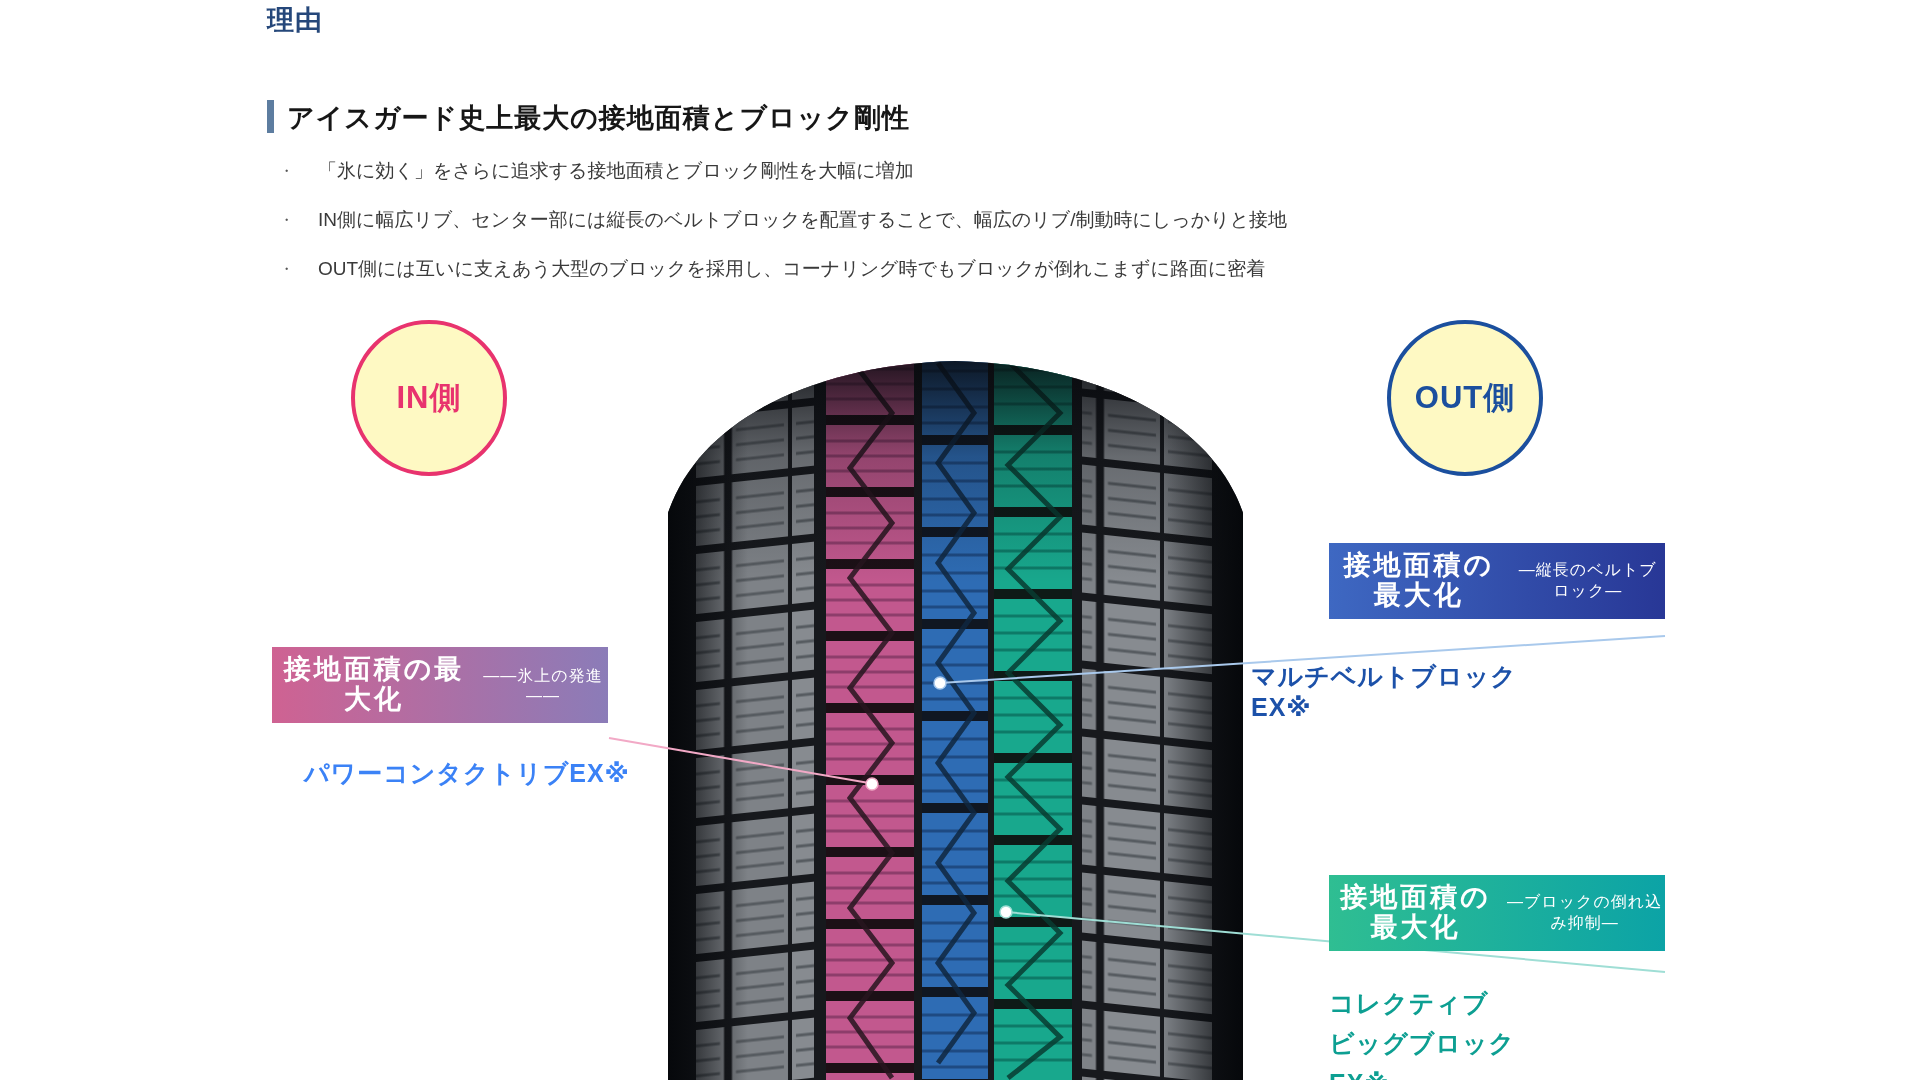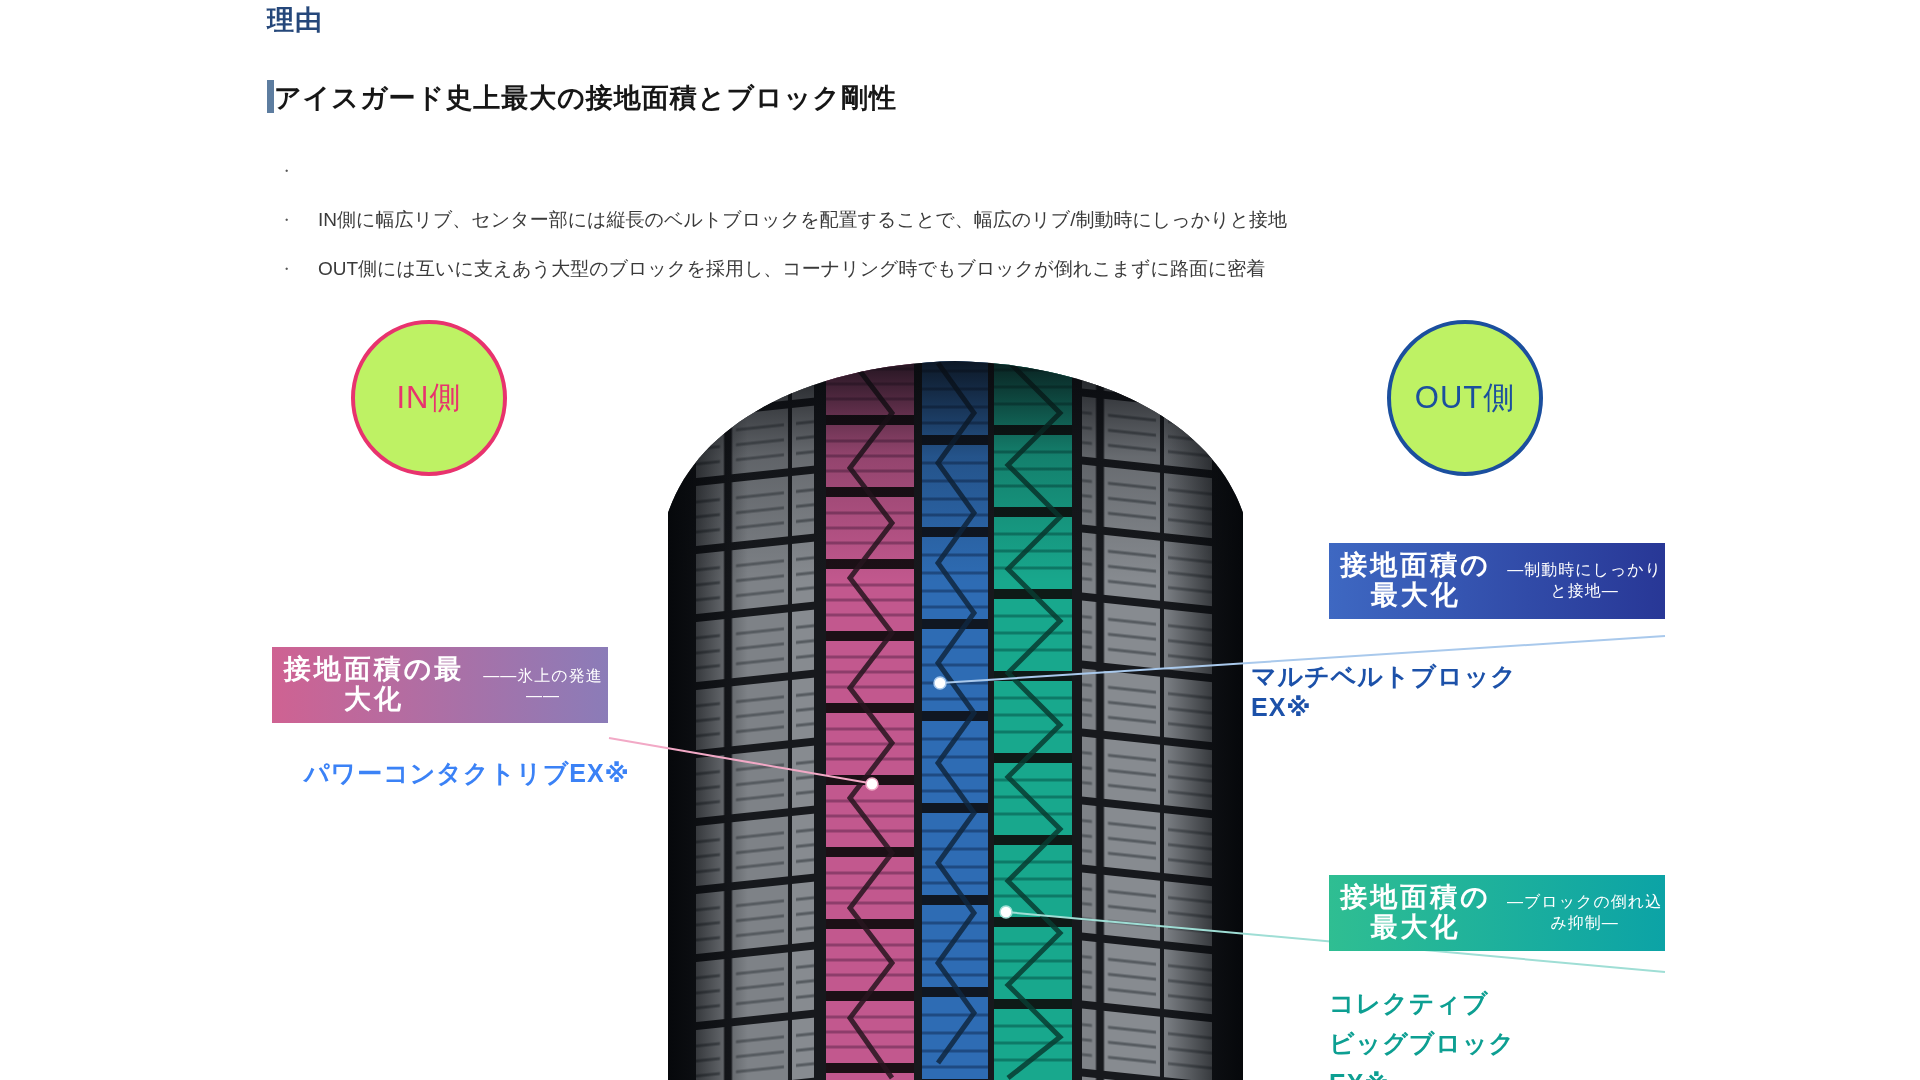--- a/index.html
+++ b/index.html
@@ -11,32 +11,32 @@
     overflow: hidden;
   }
   .stage { position: relative; width: 1568px; height: 1080px; }
 
   .kicker {
     position: absolute; left: 267px; top: 2px;
     font-size: 27px; font-weight: bold; color: #25477a;
     letter-spacing: 1px;
   }
 
-  .heading { position: absolute; left: 267px; top: 80px; display: flex; align-items: flex-start; }
+  .heading { position: absolute; left: 267px; top: 100px; display: flex; align-items: flex-start; gap: 13px; }
   .heading-bar { width: 7px; height: 33px; background: #5d7da0; }
   .heading-text { font-size: 27px; font-weight: bold; color: #161616; letter-spacing: 1px; }
 
   .bullets { position: absolute; left: 279px; top: 158px; list-style: none; margin: 0; padding: 0; }
   .bullets li { display: flex; gap: 24px; font-size: 19px; color: #3a3a3a; margin-bottom: 23px; }
   .bullet-marker { font-size: 15px; color: #555; line-height: 1.7; }
 
   .badge {
     position: absolute; width: 156px; height: 156px; border-radius: 50%;
     display: flex; align-items: center; justify-content: center;
-    font-weight: normal; font-size: 31px; background: #bef264; z-index: 3;
+    font-weight: bold; font-size: 31px; background: #fef9c3; z-index: 3;
     letter-spacing: 1px;
   }
   .badge-in  { left: 351px;  top: 320px; border: 4px solid #e8336e; color: #e8336e; }
   .badge-out { left: 1387px; top: 320px; border: 4px solid #1b4f9e; color: #1b4f9e; }
 
   .tire { position: absolute; left: 668px; top: 353px; width: 575px; height: 727px; z-index: 1; }
 
   .connectors { position: absolute; left: 0; top: 0; width: 1920px; height: 1080px; pointer-events: none; z-index: 2; }
 
   .callout {
@@ -63,20 +63,21 @@
   <div class="kicker">理由</div>
 
   <div class="heading">
     <div class="heading-bar"></div>
     <div class="heading-text">アイスガード史上最大の接地面積とブロック剛性</div>
   </div>
 
   <ul class="bullets">
     <li>
       <span class="bullet-marker">・</span>
+      <span>「氷に効く」をさらに追求する接地面積とブロック剛性を大幅に増加</span>
     </li>
     <li>
       <span class="bullet-marker">・</span>
       <span>IN側に幅広リブ、センター部には縦長のベルトブロックを配置することで、幅広のリブ/制動時にしっかりと接地</span>
     </li>
     <li>
       <span class="bullet-marker">・</span>
       <span>OUT側には互いに支えあう大型のブロックを採用し、コーナリング時でもブロックが倒れこまずに路面に密着</span>
     </li>
   </ul>
@@ -162,21 +163,21 @@
   </svg>
 
   <div class="callout callout-rib">
     <div class="callout-title">接地面積の最大化</div>
     <div class="callout-subtitle">――氷上の発進――</div>
   </div>
   <div class="caption caption-rib">パワーコンタクトリブEX※</div>
 
   <div class="callout callout-belt">
     <div class="callout-title">接地面積の最大化</div>
-    <div class="callout-subtitle">―制動時にしっかりと接地―</div>
+    <div class="callout-subtitle">―縦長のベルトブロック―</div>
   </div>
   <div class="caption caption-belt">マルチベルトブロックEX※</div>
 
   <div class="callout callout-block">
     <div class="callout-title">接地面積の最大化</div>
     <div class="callout-subtitle">―ブロックの倒れ込み抑制―</div>
   </div>
   <div class="caption caption-block">
     <div>コレクティブ</div>
     <div>ビッグブロックEX※</div>

